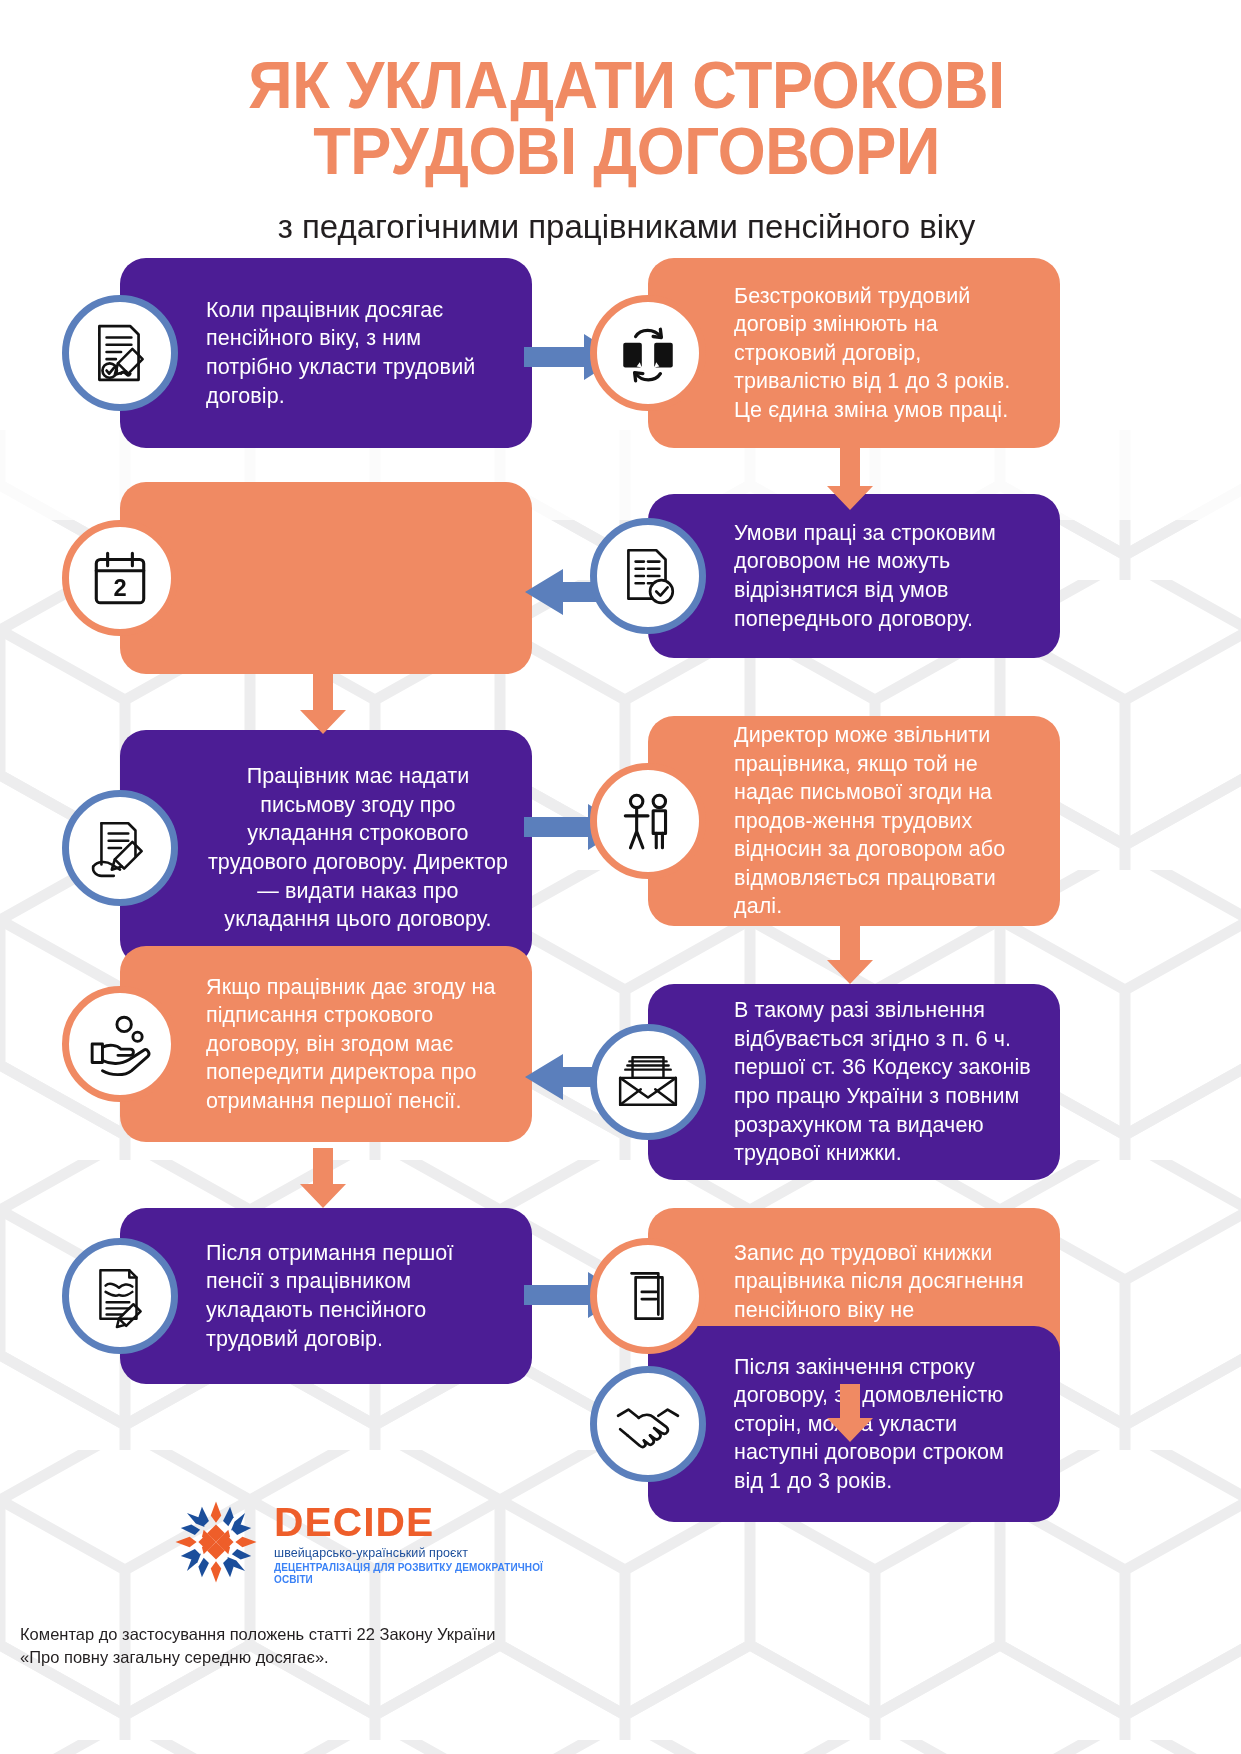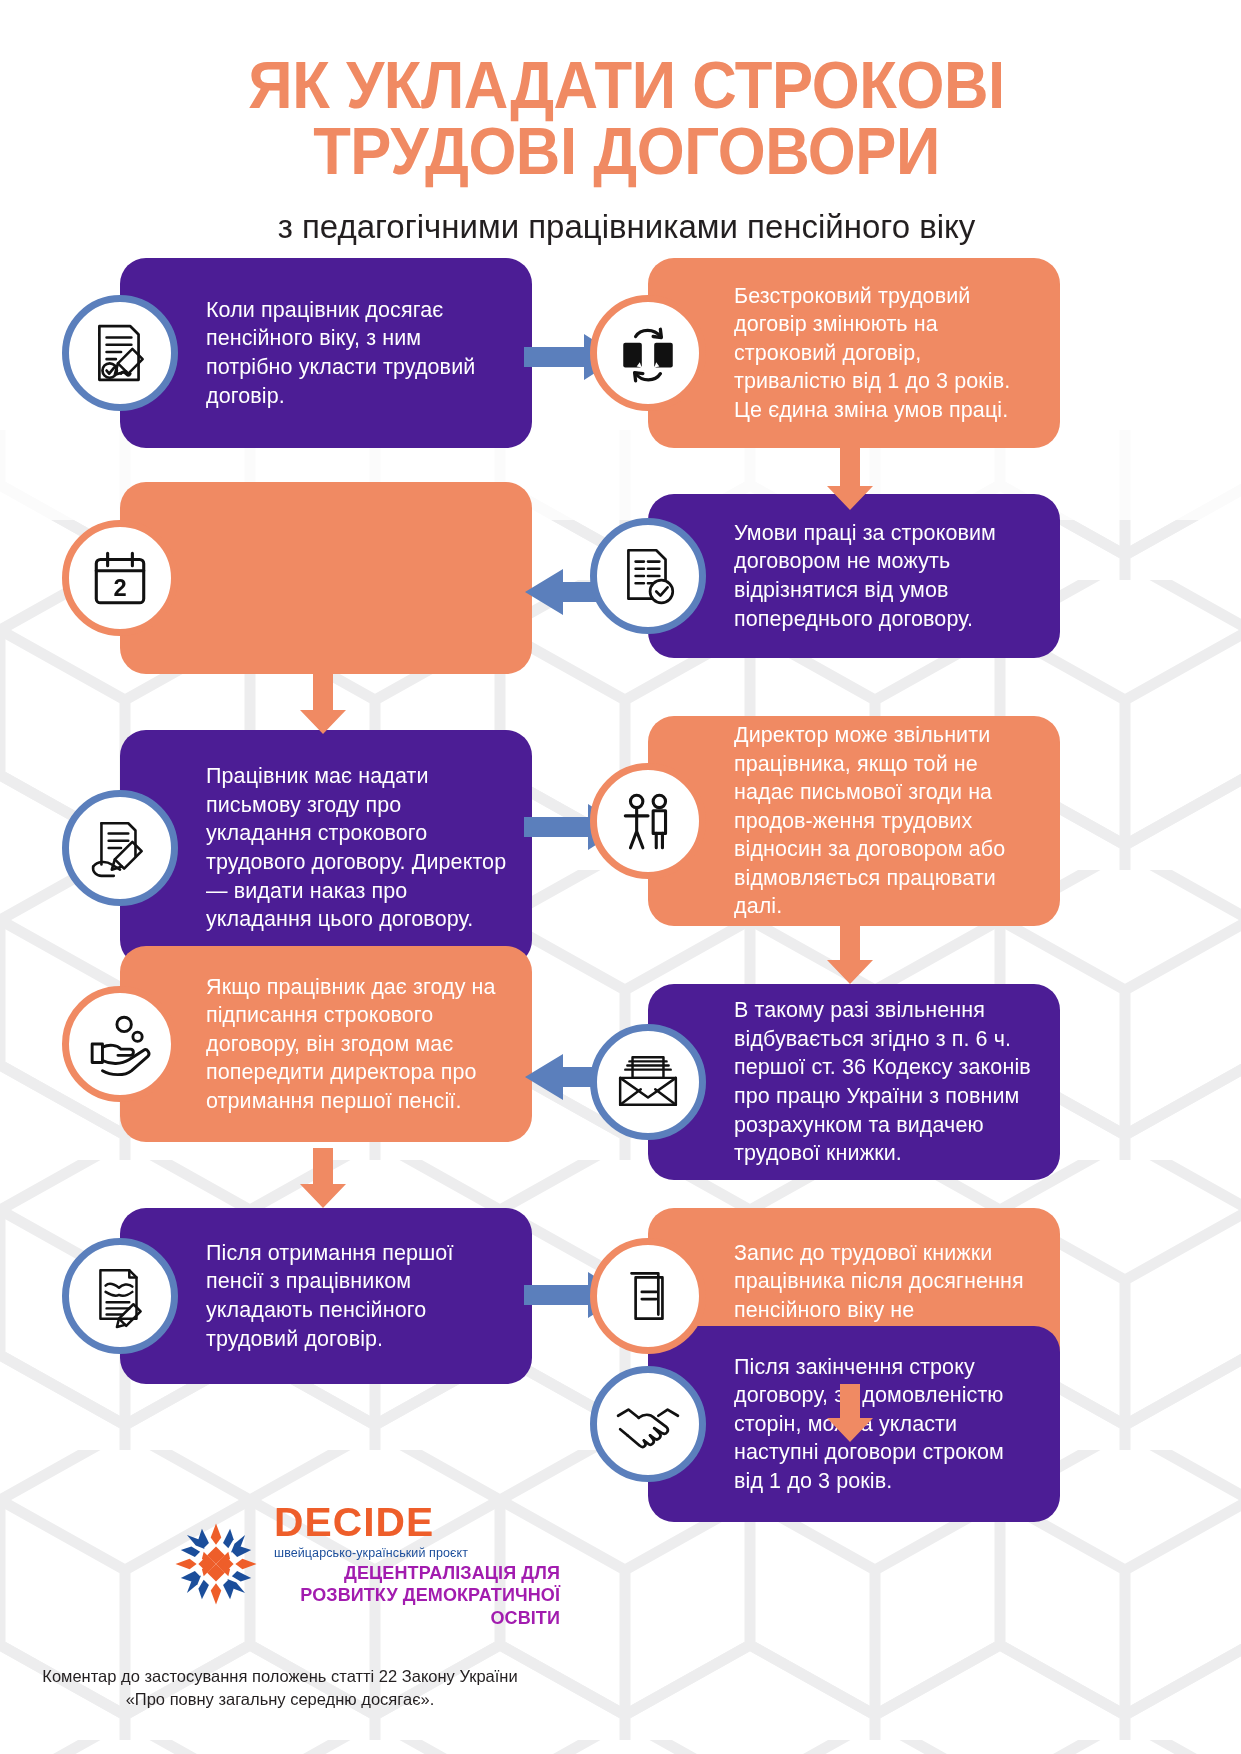--- a/index.html
+++ b/index.html
@@ -123,30 +123,29 @@
     transform-origin: left center;
   }
   #logo-tag1 {
     color: #1B4E9B;
     font-size: 12.5px;
     line-height: 1.25;
     margin-top: 4px;
     letter-spacing: 0.1px;
   }
   #logo-tag2 {
-    color: #a21caf;
+    color: #3b82f6;
     font-weight: bold;
-    font-size: 18px;
+    font-size: 10px;
     line-height: 1.25;
     letter-spacing: 0.1px;
-    text-align: right;
   }
   #caption {
     margin-top: 36px;
-    text-align: center;
+    text-align: left;
     color: #231f20;
     font-size: 16.5px;
     line-height: 1.4;
     padding: 0 20px;
   }
 </style>
 </head>
 <body>
 
 <div id="page">
@@ -248,21 +247,21 @@
         </svg>
       </div>
     </div>
 
     <div class="arrow" style="left:300px; top:416px;">
       <svg width="46" height="60" viewBox="0 0 46 60">
         <path d="M13 0 v36 h-13 l23 24 23 -24 h-13 v-36 z" fill="#F08A63"></path>
       </svg>
     </div>
 
-    <div class="card blue" style="left:120px; top:472px; width:412px; height:236px;">
+    <div class="card blue" style="left:120px; top:472px; width:412px; height:236px;text-align:center;">
       <div class="icon-bubble">
         <svg viewBox="0 0 64 64" fill="none" stroke="#111" stroke-width="2.5" stroke-linecap="round" stroke-linejoin="round">
           <path d="M14 8 h26 l7 7 v25"></path>
           <path d="M14 8 v40"></path>
           <path d="M21 18 h19 M21 25 h19 M21 32 h12"></path>
           <path d="M44 26 l9 9 -17 17 -9 -9 z"></path>
           <path d="M27 43 l-3 10 10 -3"></path>
           <path d="M6 50 c4 -5 12 -6 18 -2 l8 5"></path>
           <path d="M6 50 c-1 5 3 9 8 9 h12"></path>
         </svg>

